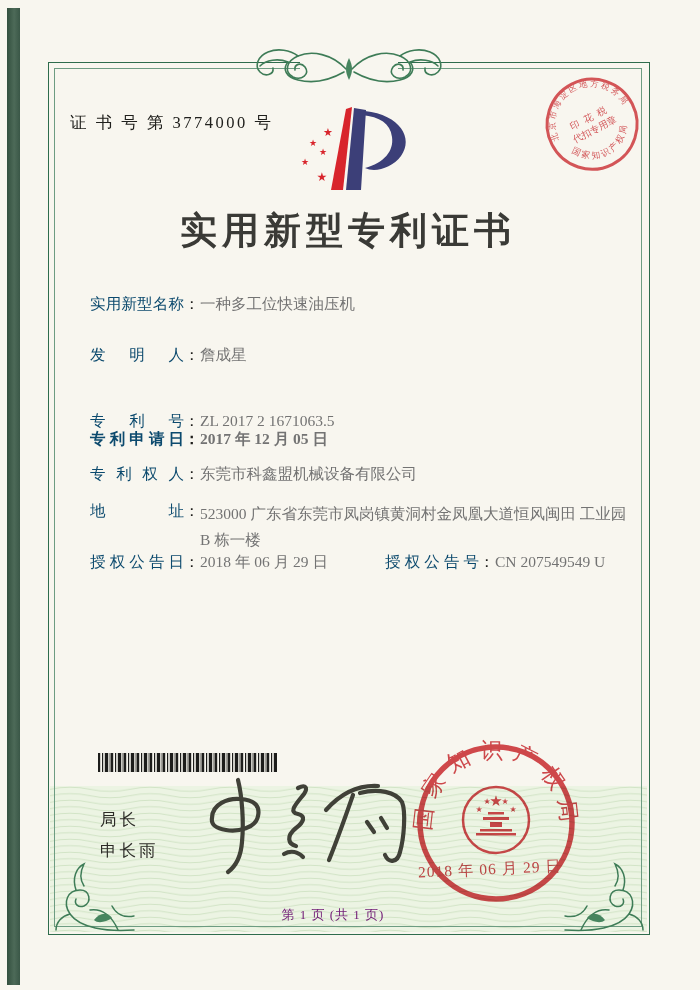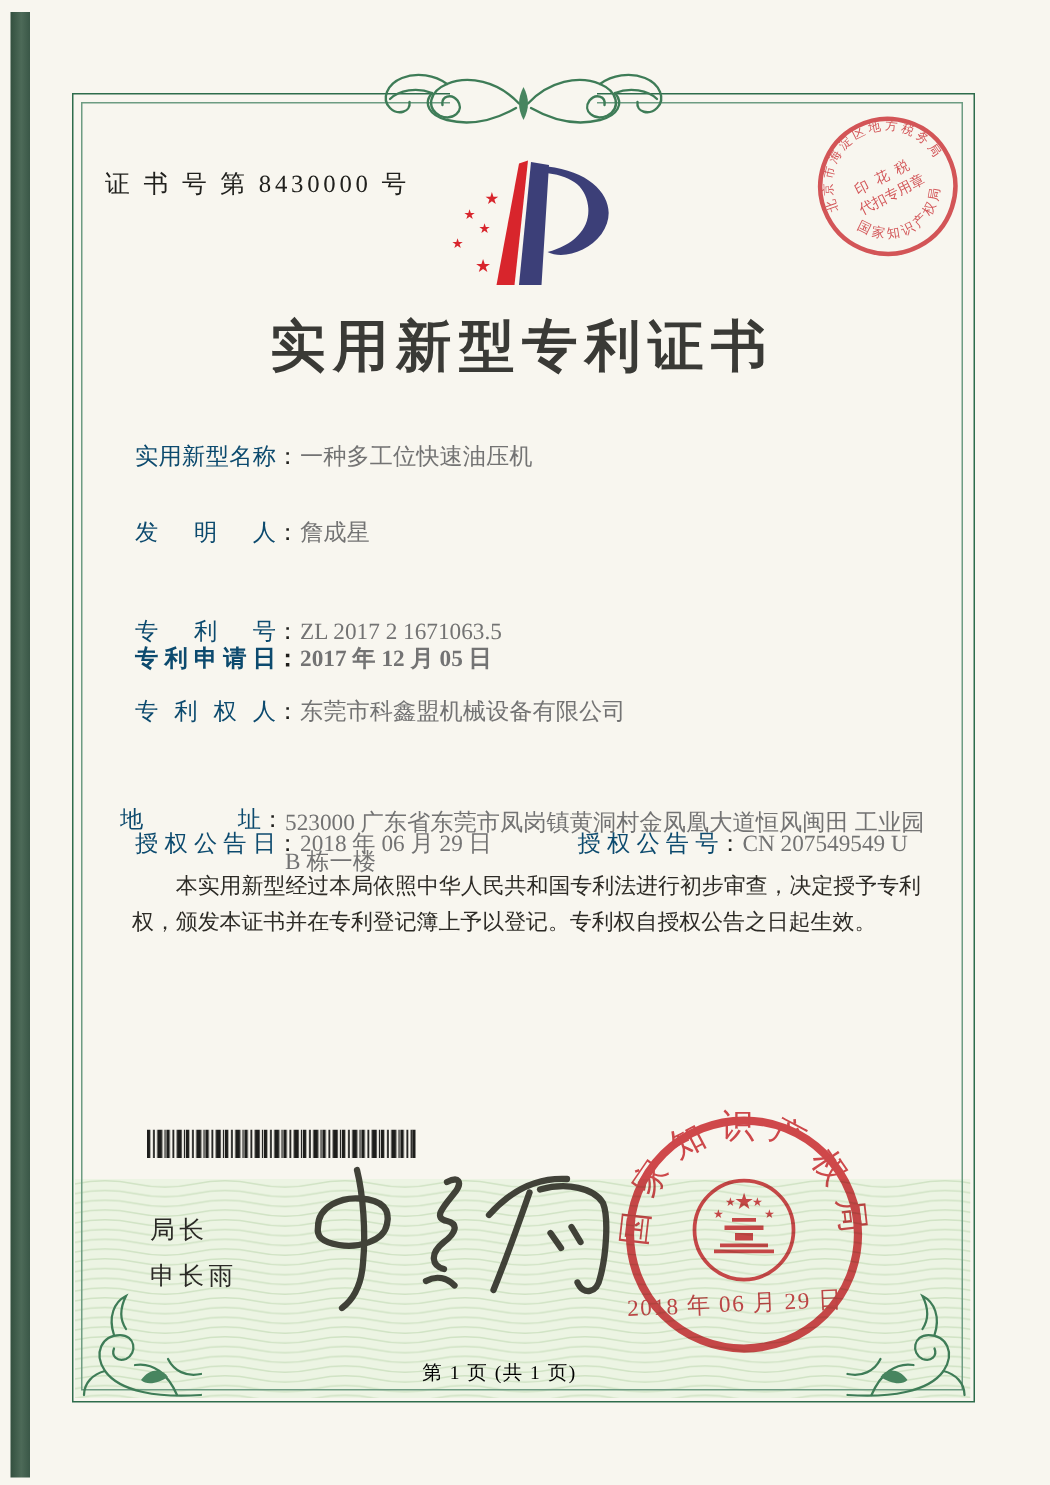--- a/index.html
+++ b/index.html
@@ -30,21 +30,21 @@
   .fcolon{display:inline-block;width:16px;}
   .fvalue{color:#737373;}
   .addr-val{display:inline-block;vertical-align:top;width:430px;white-space:normal;line-height:26px;}
   .paras{left:88px;top:580px;width:526px;z-index:4;font-size:14.6px;line-height:23.5px;
     text-align:justify;color:#2d2b26;}
   .paras p{margin:0;text-indent:2em;}
   .barcode{left:98px;top:753px;z-index:4;}
   .signer{left:100px;z-index:4;font-size:16.5px;letter-spacing:3px;color:#2b2a26;}
   .signature{left:200px;top:760px;z-index:4;}
   .footer{left:48px;top:906px;width:570px;text-align:center;font-size:13px;
-    letter-spacing:1px;color:#000000;z-index:4;}
+    letter-spacing:1px;color:#701a75;z-index:4;}
   .seal-main{left:404px;top:738px;z-index:6;mix-blend-mode:multiply;opacity:.92;}
   .stamp-top{left:541px;top:72px;z-index:6;transform:rotate(-27deg);
     mix-blend-mode:multiply;opacity:.85;}
   .ornament{left:238px;top:44px;z-index:4;}
   .flourish{z-index:4;}
   svg text{font-family:"Liberation Serif","DejaVu Serif",serif;}
 </style>
 </head>
 <body>
 
@@ -78,21 +78,21 @@
     <g stroke="#3e7c57" stroke-width="1.6" fill="none" stroke-linecap="round" transform="translate(222,0) scale(-1,1)">
       <path d="M108,25 C94,10 74,6 60,12 C48,17 46,28 55,33 C64,37 72,30 67,23 C63,18 56,20 57,26"></path>
       <path d="M106,28 C92,36 76,40 60,36 C48,33 44,25 50,18"></path>
       <path d="M60,12 C52,6 40,4 30,8 C20,12 16,22 22,28 C27,33 36,31 35,24"></path>
       <path d="M50,18 C40,14 28,16 22,22"></path>
     </g>
     <path d="M111,14 C107,22 107,28 111,36 C115,28 115,22 111,14 Z" fill="#47855f"></path>
   </svg>
 </div>
 
-<div class="abs cert-no">证 书 号 第 8430000 号</div>
+<div class="abs cert-no">证 书 号 第 3774000 号</div>
 
 <div class="abs logo">
   <svg width="158" height="98" viewBox="0 0 158 98">
     <path d="M74,5 L80,3 L71,86 L59,86 Z" fill="#d8252c"></path>
     <path d="M82,4 L94,6 L89,86 L74,86 Z" fill="#3c3f78"></path>
     <path d="M93,7 C128,11 142,34 129,52 C120,64 103,69 93,64 C112,59 122,47 120,33 C118,19 108,13 90,11 Z" fill="#3c3f78"></path>
     <g fill="#d8252c" font-size="11" text-anchor="middle">
       <text x="56" y="32" font-size="11">★</text>
       <text x="41" y="42" font-size="9">★</text>
       <text x="51" y="51" font-size="9">★</text>
@@ -112,32 +112,31 @@
 </div>
 <div class="abs field-row" style="left:90px;top:387px;margin-top:24px;">
   <span class="flabel">专利号</span><span class="fcolon">：</span><span class="fvalue">ZL 2017 2 1671063.5</span>
 </div>
 <div class="abs field-row" style="left:90px;top:429px;font-weight:bold;">
   <span class="flabel">专利申请日</span><span class="fcolon">：</span><span class="fvalue">2017 年 12 月 05 日</span>
 </div>
 <div class="abs field-row" style="left:90px;top:464px;">
   <span class="flabel">专利权人</span><span class="fcolon">：</span><span class="fvalue">东莞市科鑫盟机械设备有限公司</span>
 </div>
-<div class="abs field-row" style="left:80px;top:501px;margin-top:35px;">
+<div class="abs field-row" style="left:90px;top:501px;">
   <span class="flabel">地址</span><span class="fcolon">：</span><span class="fvalue addr-val">523000 广东省东莞市凤岗镇黄洞村金凤凰大道恒风闽田 工业园 B 栋一楼</span>
 </div>
 <div class="abs field-row" style="left:90px;top:552px;">
   <span class="flabel">授权公告日</span><span class="fcolon">：</span><span class="fvalue">2018 年 06 月 29 日</span>
 </div>
 <div class="abs field-row" style="left:385px;top:552px;">
   <span class="flabel">授权公告号</span><span class="fcolon">：</span><span class="fvalue">CN 207549549 U</span>
 </div>
 
 <div class="abs paras">
-  <p>本实用新型经过本局依照中华人民共和国专利法进行初步审查，决定授予专利权，颁发本证书并在专利登记簿上予以登记。专利权自授权公告之日起生效。</p>
 </div>
 
 <div class="abs barcode">
   <svg width="180" height="19">
     <defs>
       <pattern id="bc" width="13" height="19" patternUnits="userSpaceOnUse">
         <rect x="0" y="0" width="2.2" height="19" fill="#1d1d1b"></rect>
         <rect x="4" y="0" width="1.2" height="19" fill="#1d1d1b"></rect>
         <rect x="6.8" y="0" width="3.4" height="19" fill="#1d1d1b"></rect>
         <rect x="11.6" y="0" width="0.9" height="19" fill="#1d1d1b"></rect>

